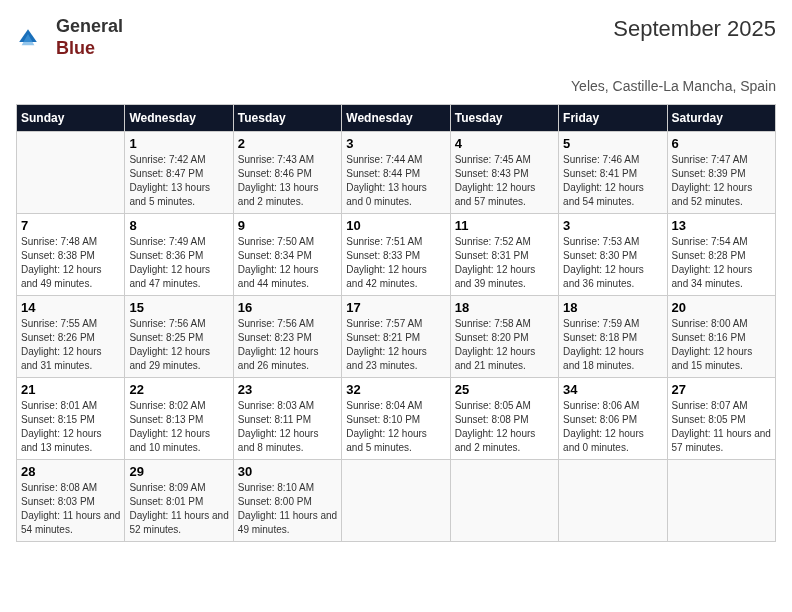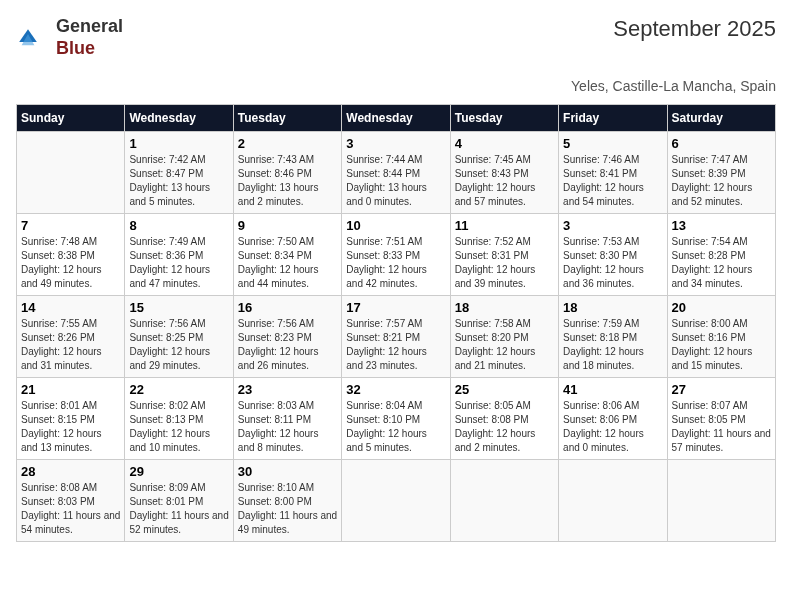--- a/index.html
+++ b/index.html
@@ -222,21 +222,21 @@
         </td>
         <td>
           <span class="day-number">32</span>
           <div class="day-info">Sunrise: 8:04 AM<br>Sunset: 8:10 PM<br>Daylight: 12 hours and 5 minutes.</div>
         </td>
         <td>
           <span class="day-number">25</span>
           <div class="day-info">Sunrise: 8:05 AM<br>Sunset: 8:08 PM<br>Daylight: 12 hours and 2 minutes.</div>
         </td>
         <td>
-          <span class="day-number">41</span>
+          <span class="day-number">34</span>
           <div class="day-info">Sunrise: 8:06 AM<br>Sunset: 8:06 PM<br>Daylight: 12 hours and 0 minutes.</div>
         </td>
         <td>
           <span class="day-number">27</span>
           <div class="day-info">Sunrise: 8:07 AM<br>Sunset: 8:05 PM<br>Daylight: 11 hours and 57 minutes.</div>
         </td>
       </tr>
       <tr>
         <td>
           <span class="day-number">28</span>

